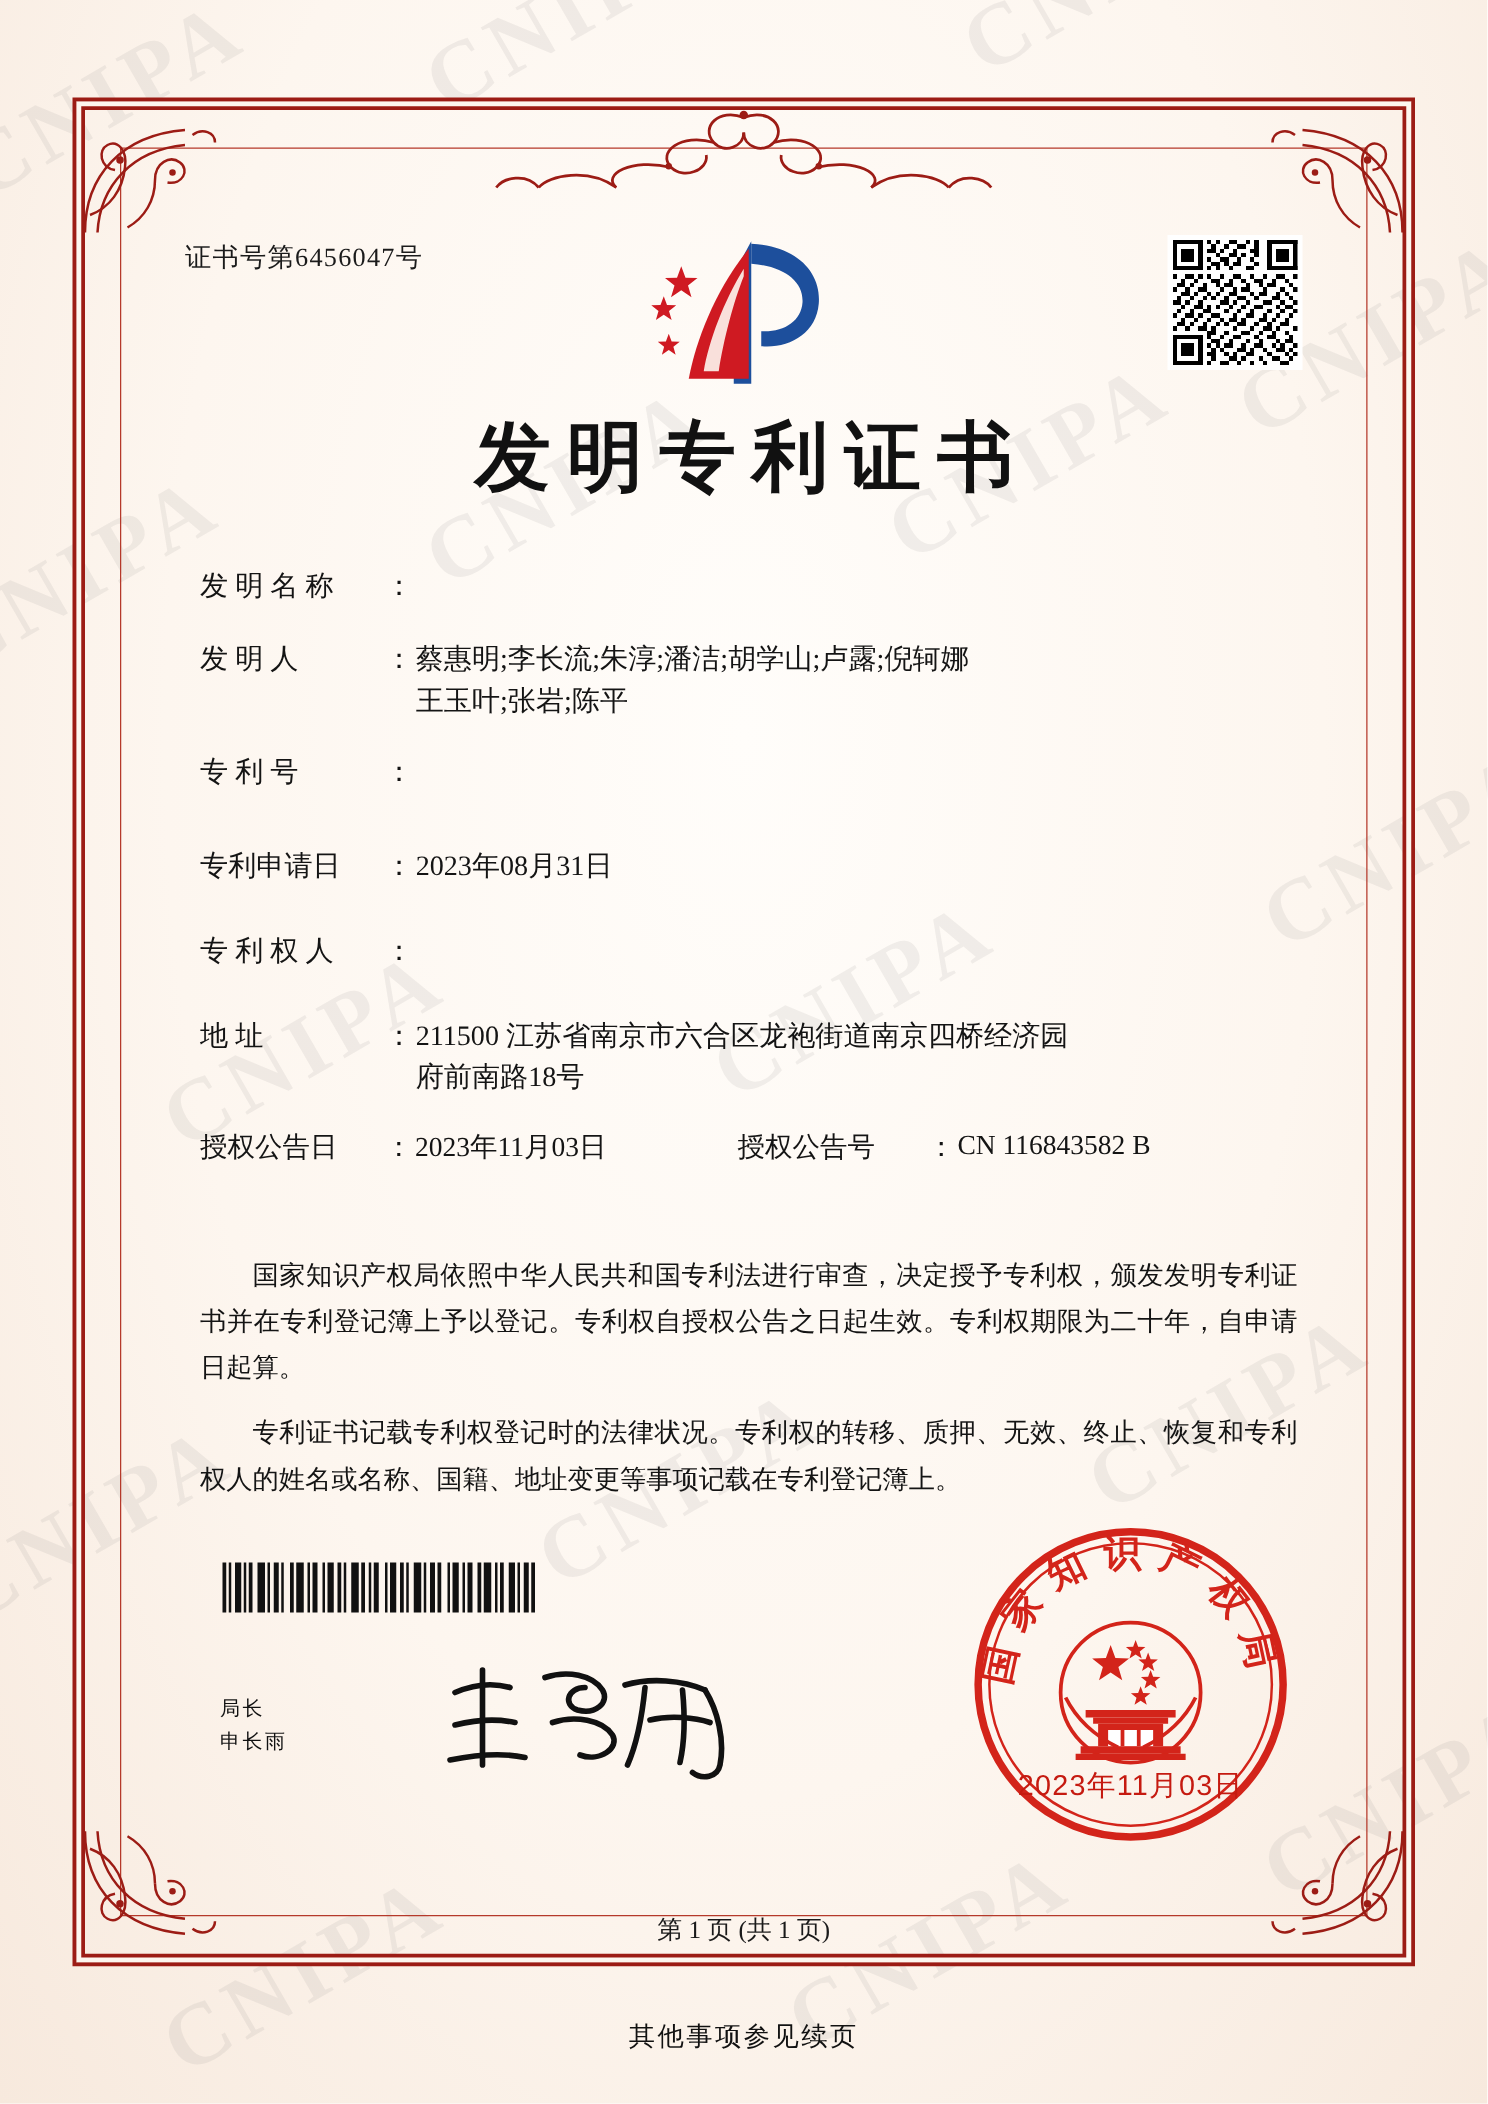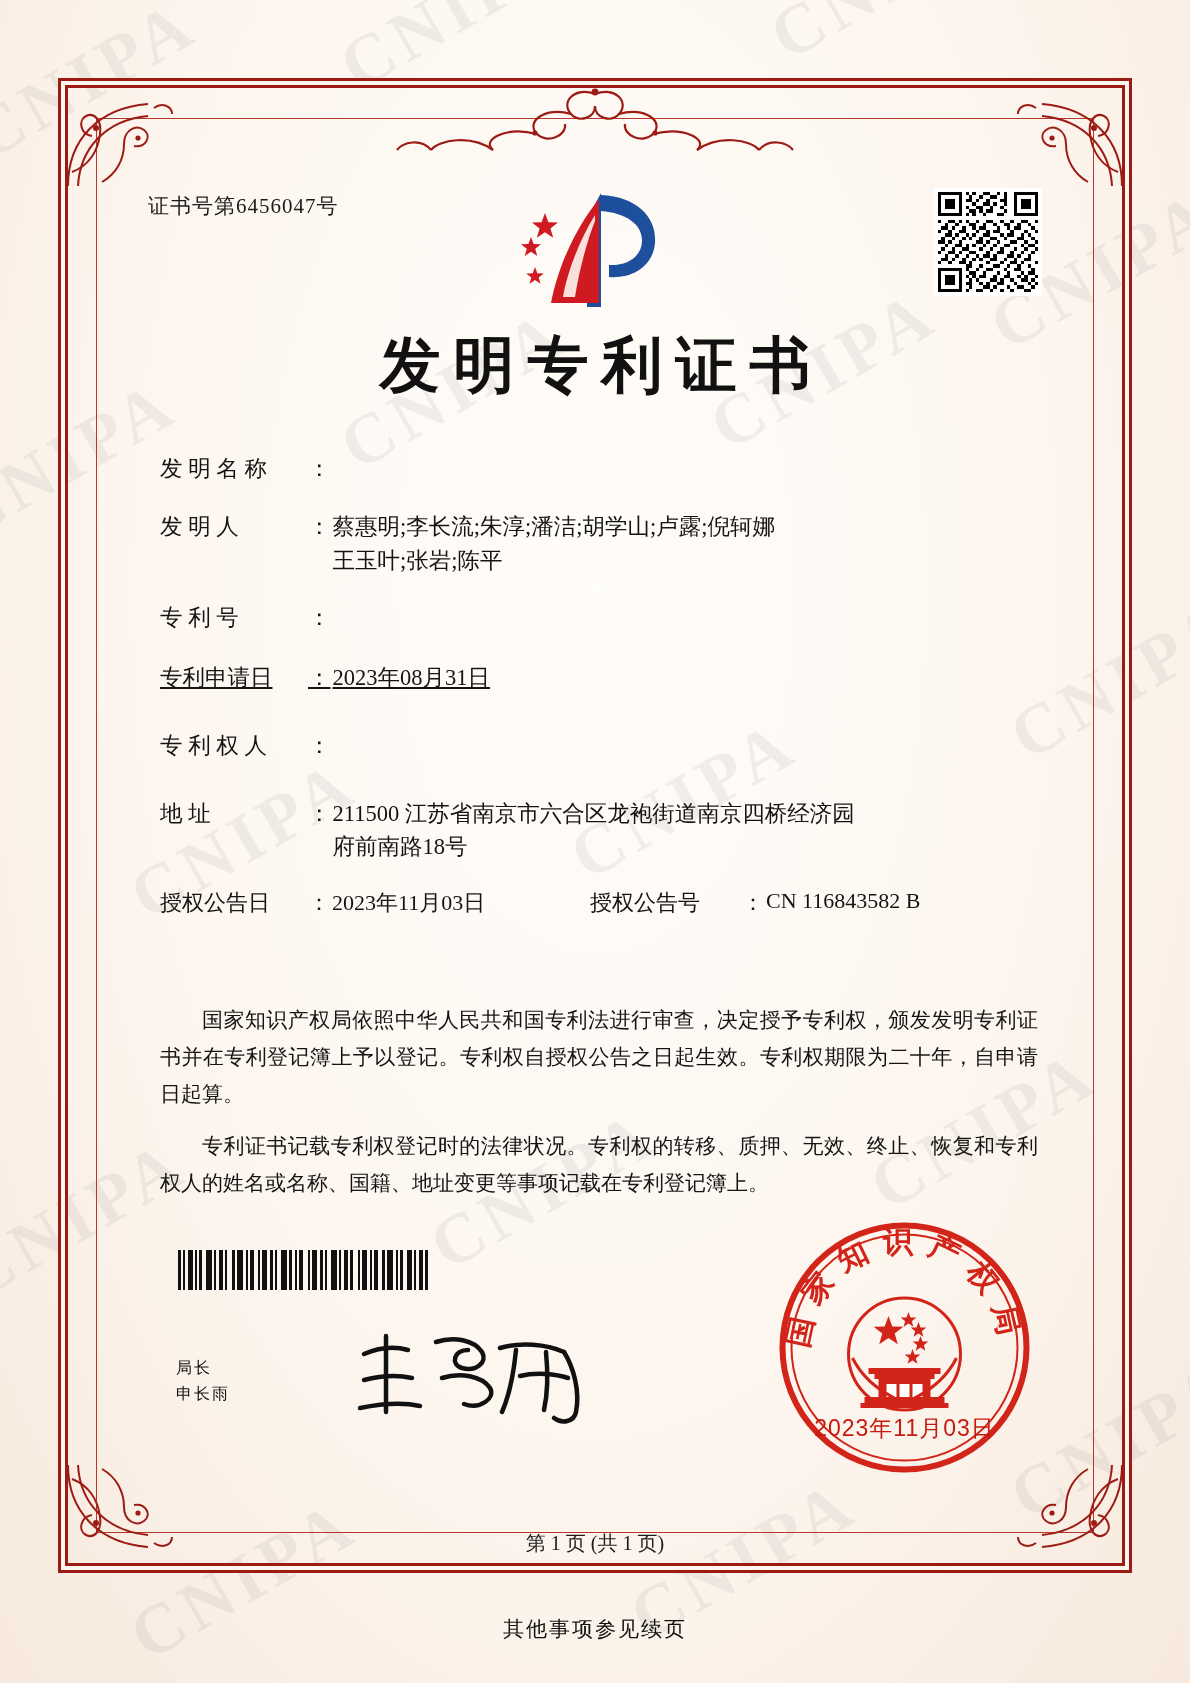--- a/index.html
+++ b/index.html
@@ -616,21 +616,21 @@
       <span class="f-colon">：</span>
       <span class="f-value">蔡惠明;李长流;朱淳;潘洁;胡学山;卢露;倪轲娜
 王玉叶;张岩;陈平</span>
     </div>
 
     <div class="field-row">
       <span class="f-label">专 利 号</span>
       <span class="f-colon">：</span>
     </div>
 
-    <div class="field-row" style="margin-top:26px;text-decoration:underline;">
+    <div class="field-row" style="margin-top:41px;">
       <span class="f-label">专利申请日</span>
       <span class="f-colon">：</span>
       <span class="f-value">2023年08月31日</span>
     </div>
 
     <div class="field-row" style="margin-top:34px;">
       <span class="f-label">专 利 权 人</span>
       <span class="f-colon">：</span>
     </div>
 

